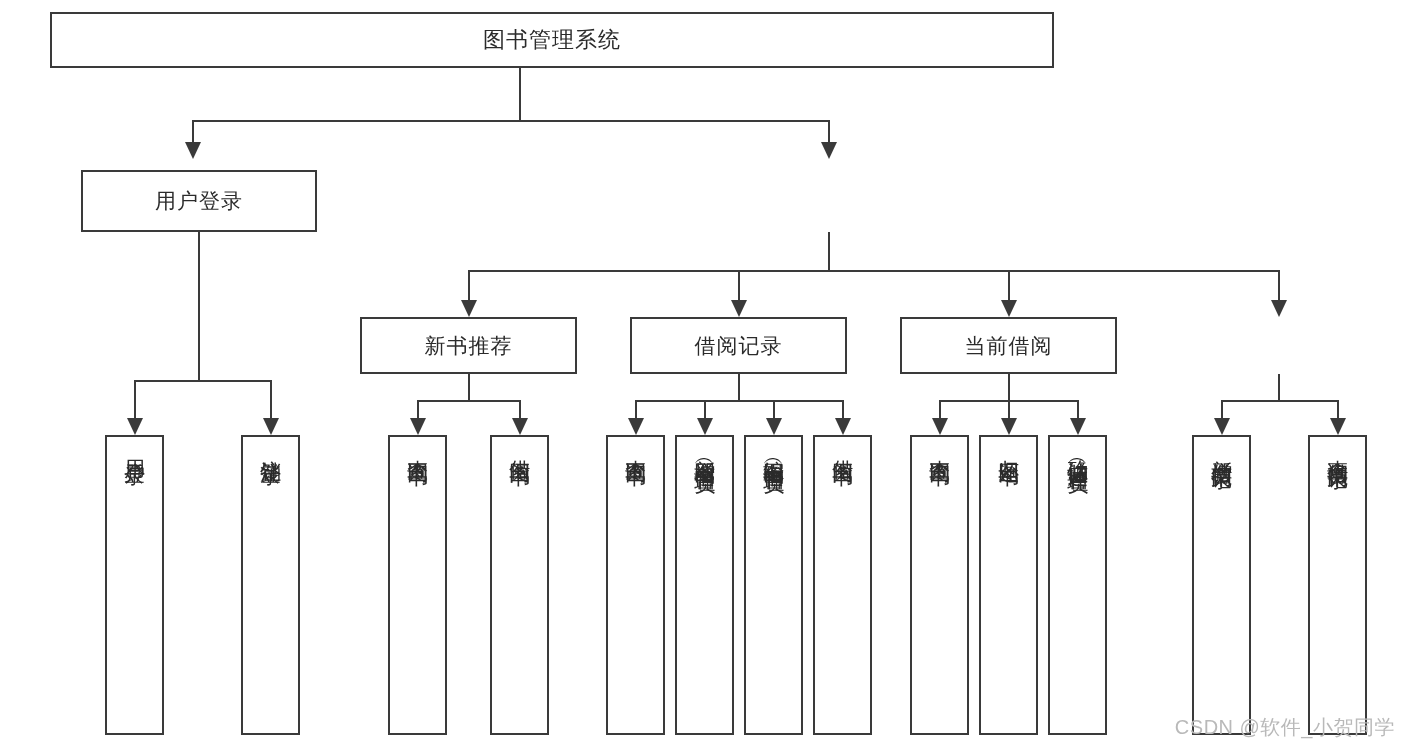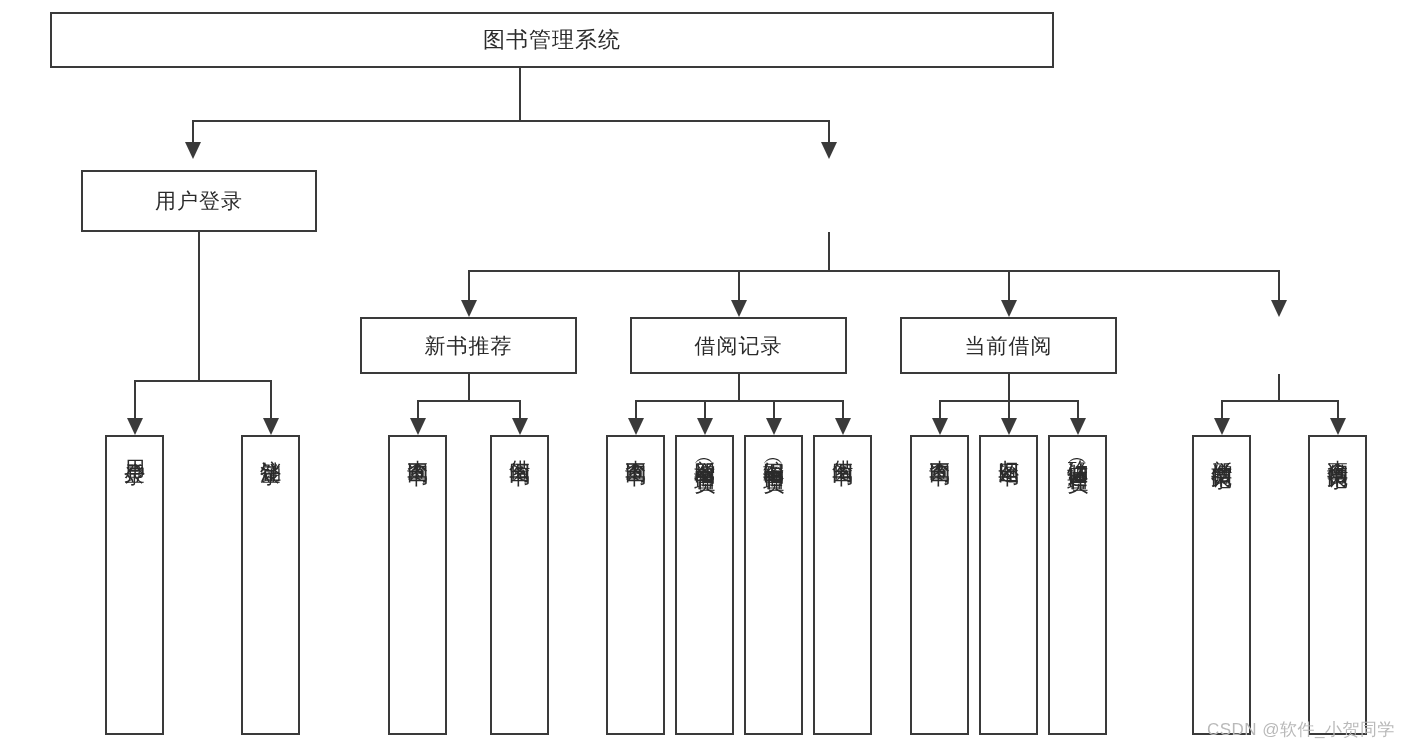--- a/index.html
+++ b/index.html
@@ -61,21 +61,21 @@
     width: 0;
     height: 0;
     border-left: 8px solid transparent;
     border-right: 8px solid transparent;
     border-top: 17px solid #3a3a3a;
   }
   #watermark {
     position: absolute;
     right: 10px;
     bottom: 6px;
-    font-size: 17px;
+    font-size: 20px;
     color: #b9b9b9;
     white-space: nowrap;
     letter-spacing: 0.5px;
   }
 </style>
 </head>
 <body>
 
 <div id="canvas">
 

